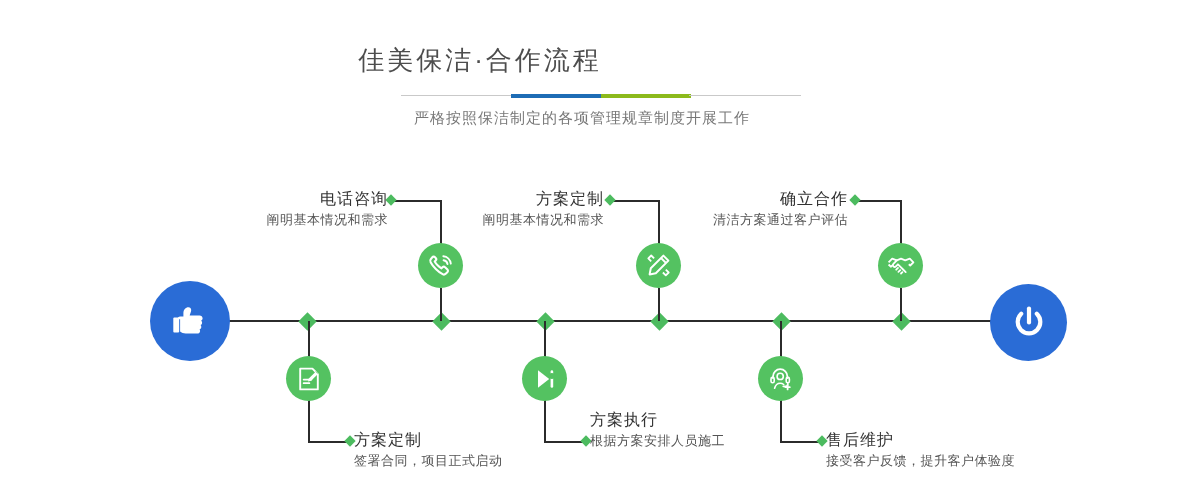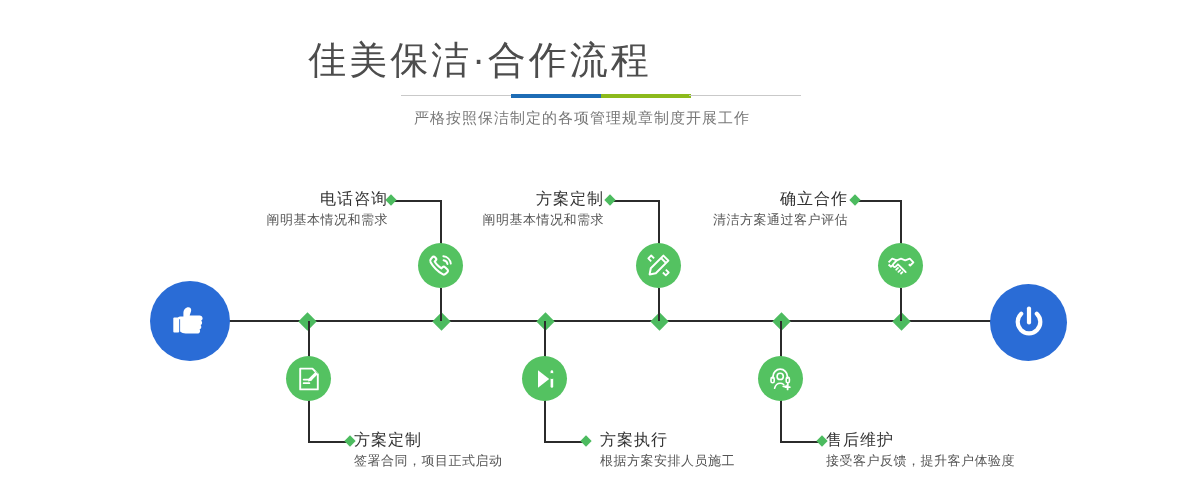--- a/index.html
+++ b/index.html
@@ -9,21 +9,21 @@
     font-family:"Liberation Sans","DejaVu Sans",sans-serif;
     overflow:hidden;
     position:relative;
   }
   #stage{position:absolute;left:0;top:0;width:1202px;height:502px;}
 
   
   .header{position:absolute;left:0;top:0;width:1202px;text-align:center;}
   .title{
     position:absolute;left:0;top:38px;width:960px;
-    font-size:38px;letter-spacing:3px;color:#4d4d4d;
+    font-size:26px;letter-spacing:3px;color:#4d4d4d;
     font-weight:400;line-height:44px;white-space:nowrap;
   }
   .divider{position:absolute;left:401px;top:94px;width:400px;height:4px;}
   .divider .seg{position:absolute;top:1px;height:2px;}
   .divider .hair-l{left:0;width:112px;background:#c9c9c9;top:1px;height:1px;}
   .divider .hair-r{left:288px;width:112px;background:#c9c9c9;top:1px;height:1px;}
   .divider .blue{left:110px;width:90px;background:#1d6cb5;height:4px;top:0;}
   .divider .green{left:200px;width:90px;background:#8cba1c;height:4px;top:0;}
   .subtitle{
     position:absolute;left:0;top:107px;width:1164px;
@@ -176,21 +176,21 @@
   <div class="tipdot" style="left:582px;top:437px;"></div>
   <div class="stepicon" style="left:522px;top:356px;">
     <span>
       <svg width="28" height="28" viewBox="0 0 28 28">
         <path fill="#ffffff" d="M7.0 5.2l11.2 8.8-11.2 8.8z"></path>
         <rect x="19.6" y="5.2" width="2.6" height="17.6" rx="1.3" fill="#ffffff"></rect>
         <circle cx="20.9" cy="11.0" r="2.9" fill="#54c261"></circle>
       </svg>
     </span>
   </div>
-  <div class="lbl bottom" style="left:590px;top:429px;margin-left:10px;">
+  <div class="lbl bottom" style="left:590px;top:409px;">
     <div class="name">方案执行</div>
     <div class="desc">根据方案安排人员施工</div>
   </div>
 
   <div class="vline" style="left:900px;top:200px;height:44px;"></div>
   <div class="vline" style="left:900px;top:288px;height:33px;"></div>
   <div class="hline" style="left:856px;top:200px;width:45px;"></div>
   <div class="tipdot" style="left:851px;top:196px;"></div>
   <div class="stepicon" style="left:878px;top:243px;">
     <span>

